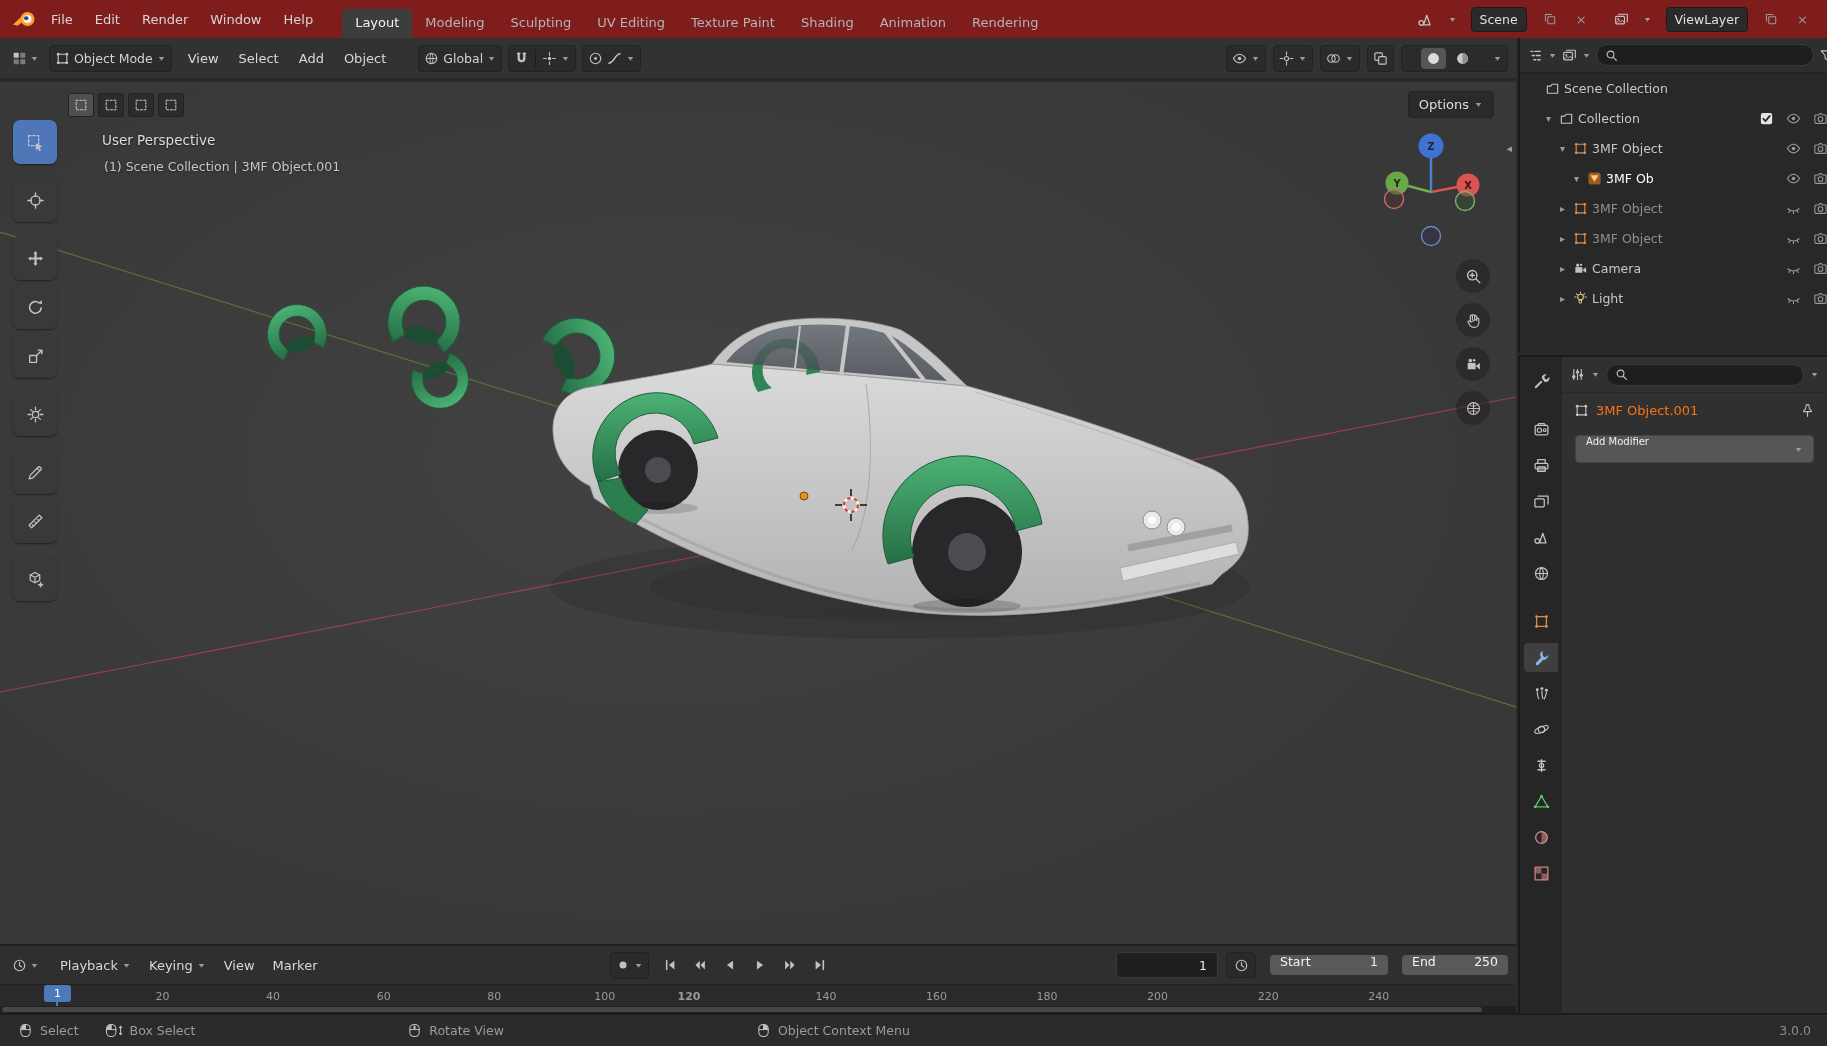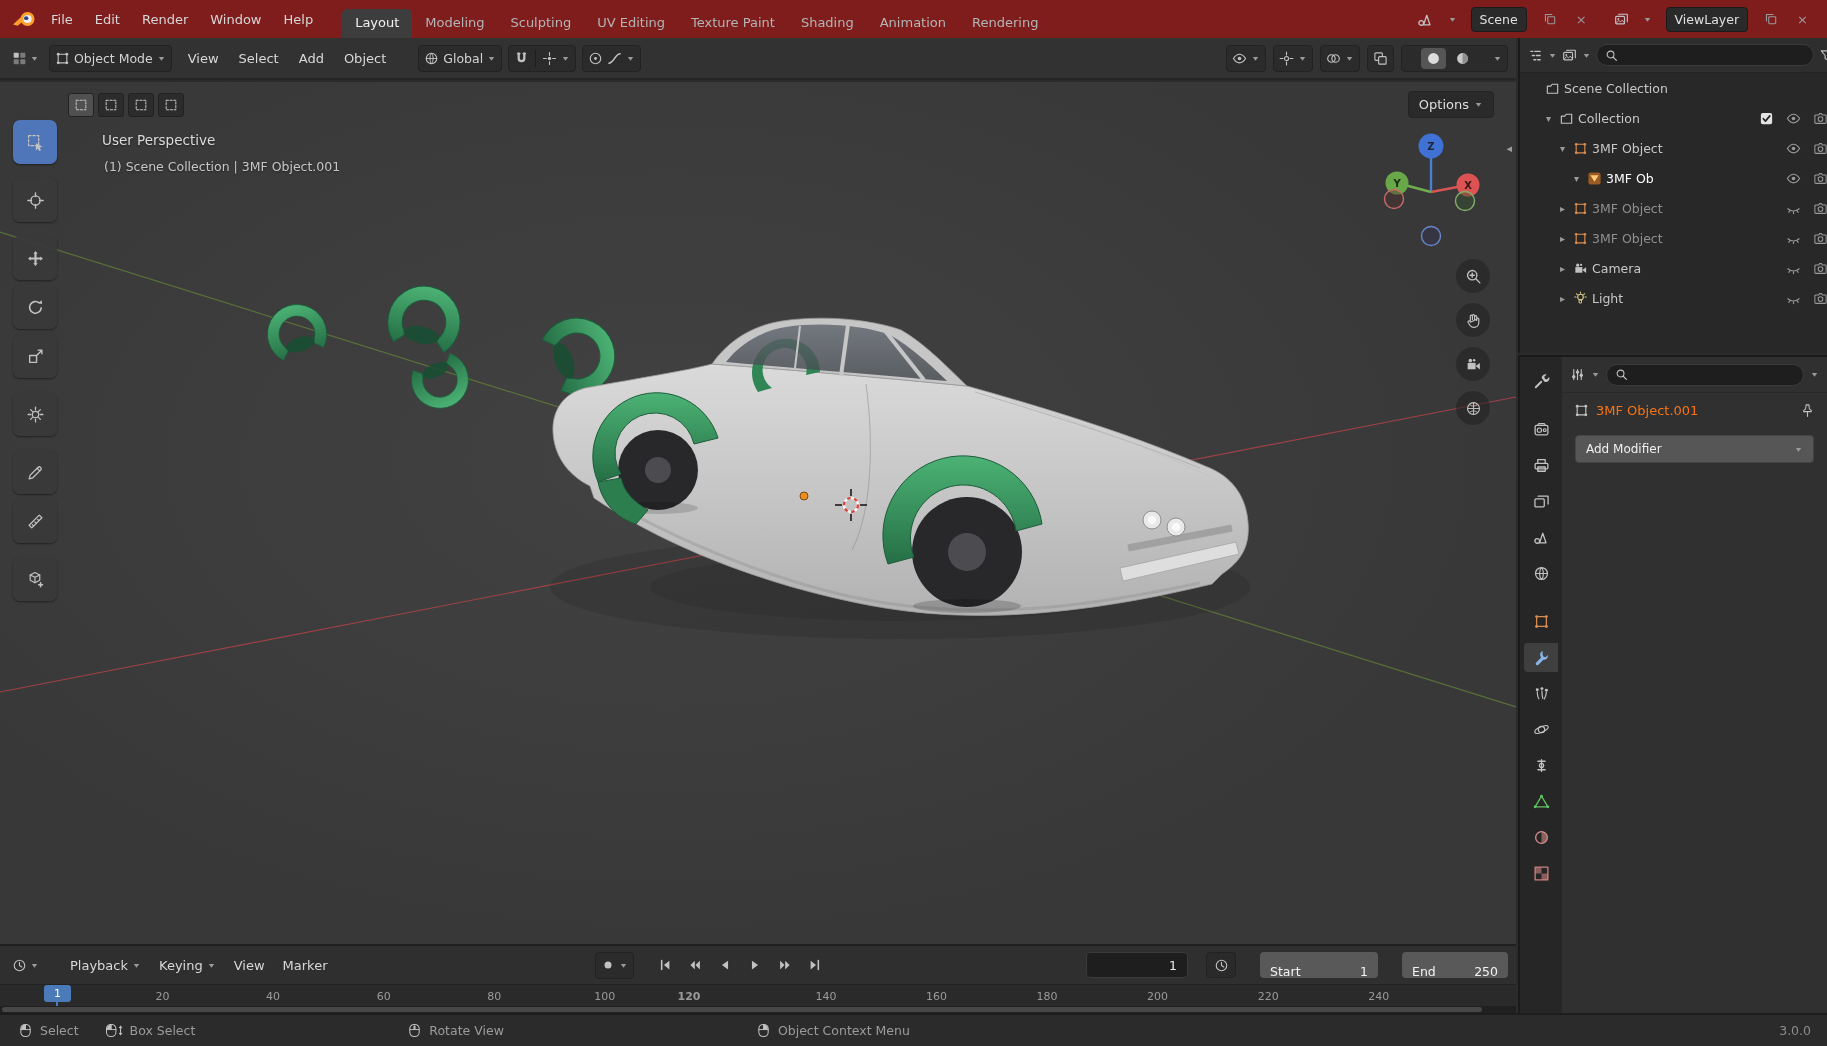--- a/index.html
+++ b/index.html
@@ -53,30 +53,30 @@
 .tool-btn.gap{margin-top:9px}
 .tool-btn.active{background:#4f76b8;color:#fff}
 #nav-gizmo{position:absolute;left:1371px;top:48px}
 #side-btns{position:absolute;right:26px;top:177px;display:flex;flex-direction:column;gap:10px}
 .side-btn{width:34px;height:34px;border-radius:50%;background:rgba(30,30,30,.5);
   display:flex;align-items:center;justify-content:center;color:#d6d6d6}
 #vp-collapse{position:absolute;right:4px;top:60px;color:#9c9c9c;font-size:11px}
 
 
 #timeline{position:absolute;left:0;top:944px;width:1516px;height:69px;background:#2f2f2f;border-top:2px solid #1f1f1f}
-#tl-header{height:38px;display:flex;align-items:center;padding:0 8px;gap:18px}
+#tl-header{height:38px;display:flex;align-items:center;padding:0 8px;gap:8px}
 #tl-menus{display:flex;align-items:center}
 .tl-menu{padding:5px 9px;font-size:13px;color:#d8d8d8;display:flex;align-items:center;gap:4px}
 #tl-transport{display:flex;align-items:center;gap:4px}
 .tr-btn{width:26px;height:24px;display:flex;align-items:center;justify-content:center;color:#cfcfcf;border-radius:3px}
 .sp{flex:1}
 #frame-field{width:102px;height:26px;background:#1e1e1e;border:1px solid #3a3a3a;border-radius:4px;
   display:flex;align-items:center;justify-content:flex-end;padding:0 10px;color:#ececec}
-.tl-chip{height:26px;background:#595959;border-radius:4px;display:flex;align-items:flex-start;
-  justify-content:space-between;padding:12px 10px;color:#f2f2f2}
+.tl-chip{height:20px;background:#595959;border-radius:4px;display:flex;align-items:flex-end;
+  justify-content:space-between;padding:6px 10px;color:#f2f2f2}
 #chip-start{width:118px;margin-left:6px}
 #chip-end{width:106px;margin-left:6px;margin-right:0}
 #clock-btn{width:30px;height:26px;background:#2a2a2a;border:1px solid #222;border-radius:4px;
   display:flex;align-items:center;justify-content:center;color:#c6c6c6}
 #tl-ruler{position:relative;height:29px;background:#2a2a2a;border-top:1px solid #222}
 .tick{position:absolute;bottom:10px;transform:translateX(-50%);font-size:11px;color:#9a9a9a}
 #playhead{position:absolute;left:44px;top:0;width:27px;height:17px;background:#4a7ab8;border-radius:3px;
   color:#fff;font-size:11px;display:flex;align-items:center;justify-content:center}
 #playline{position:absolute;left:56px;top:17px;bottom:7px;width:2px;background:#4a7ab8}
 #tl-scroll{position:absolute;left:0;right:0;bottom:0;height:7px;background:#202020}
@@ -100,21 +100,21 @@
   border-left:2px solid #1a1a1a;border-top:2px solid #1a1a1a}
 #props-tabs{position:absolute;left:0;top:0;bottom:0;width:42px;background:#262626;padding-top:10px;
   display:flex;flex-direction:column;align-items:center;gap:7px}
 .p-tab{width:34px;height:29px;border-radius:4px 0 0 4px;display:flex;align-items:center;justify-content:center;color:#b3b3b3}
 .p-tab.grp{margin-top:12px}
 .p-tab.active{background:#3f3f3f}
 #props-main{position:absolute;left:42px;right:0;top:0;bottom:0}
 #props-header{height:36px;display:flex;align-items:center;gap:6px;padding:0 8px;border-bottom:1px solid #282828}
 #props-crumb{height:34px;display:flex;align-items:center;gap:7px;padding:0 12px;color:#f97316;font-size:13px}
 #add-modifier{margin:8px 13px 0;height:28px;background:#565656;border:1px solid #444;border-radius:4px;
-  display:flex;align-items:center;padding:0 10px;color:#f0f0f0;font-size:12px}
+  display:flex;padding:0 10px;color:#f0f0f0;font-size:10px}
 #add-modifier .caret{margin-left:auto}
 
 
 #statusbar{position:absolute;left:0;top:1013px;width:1827px;height:33px;background:#2b2b2b;border-top:2px solid #1d1d1d;
   display:flex;align-items:center;color:#9b9b9b}
 .sb-item{display:flex;align-items:center;gap:7px;margin-left:18px}
 .sb-item:nth-child(2){margin-left:26px}
 .sb-item:nth-child(3){margin-left:212px}
 .sb-item:nth-child(4){margin-left:252px}
 #sb-version{margin-left:auto;margin-right:16px;color:#8c8c8c}

